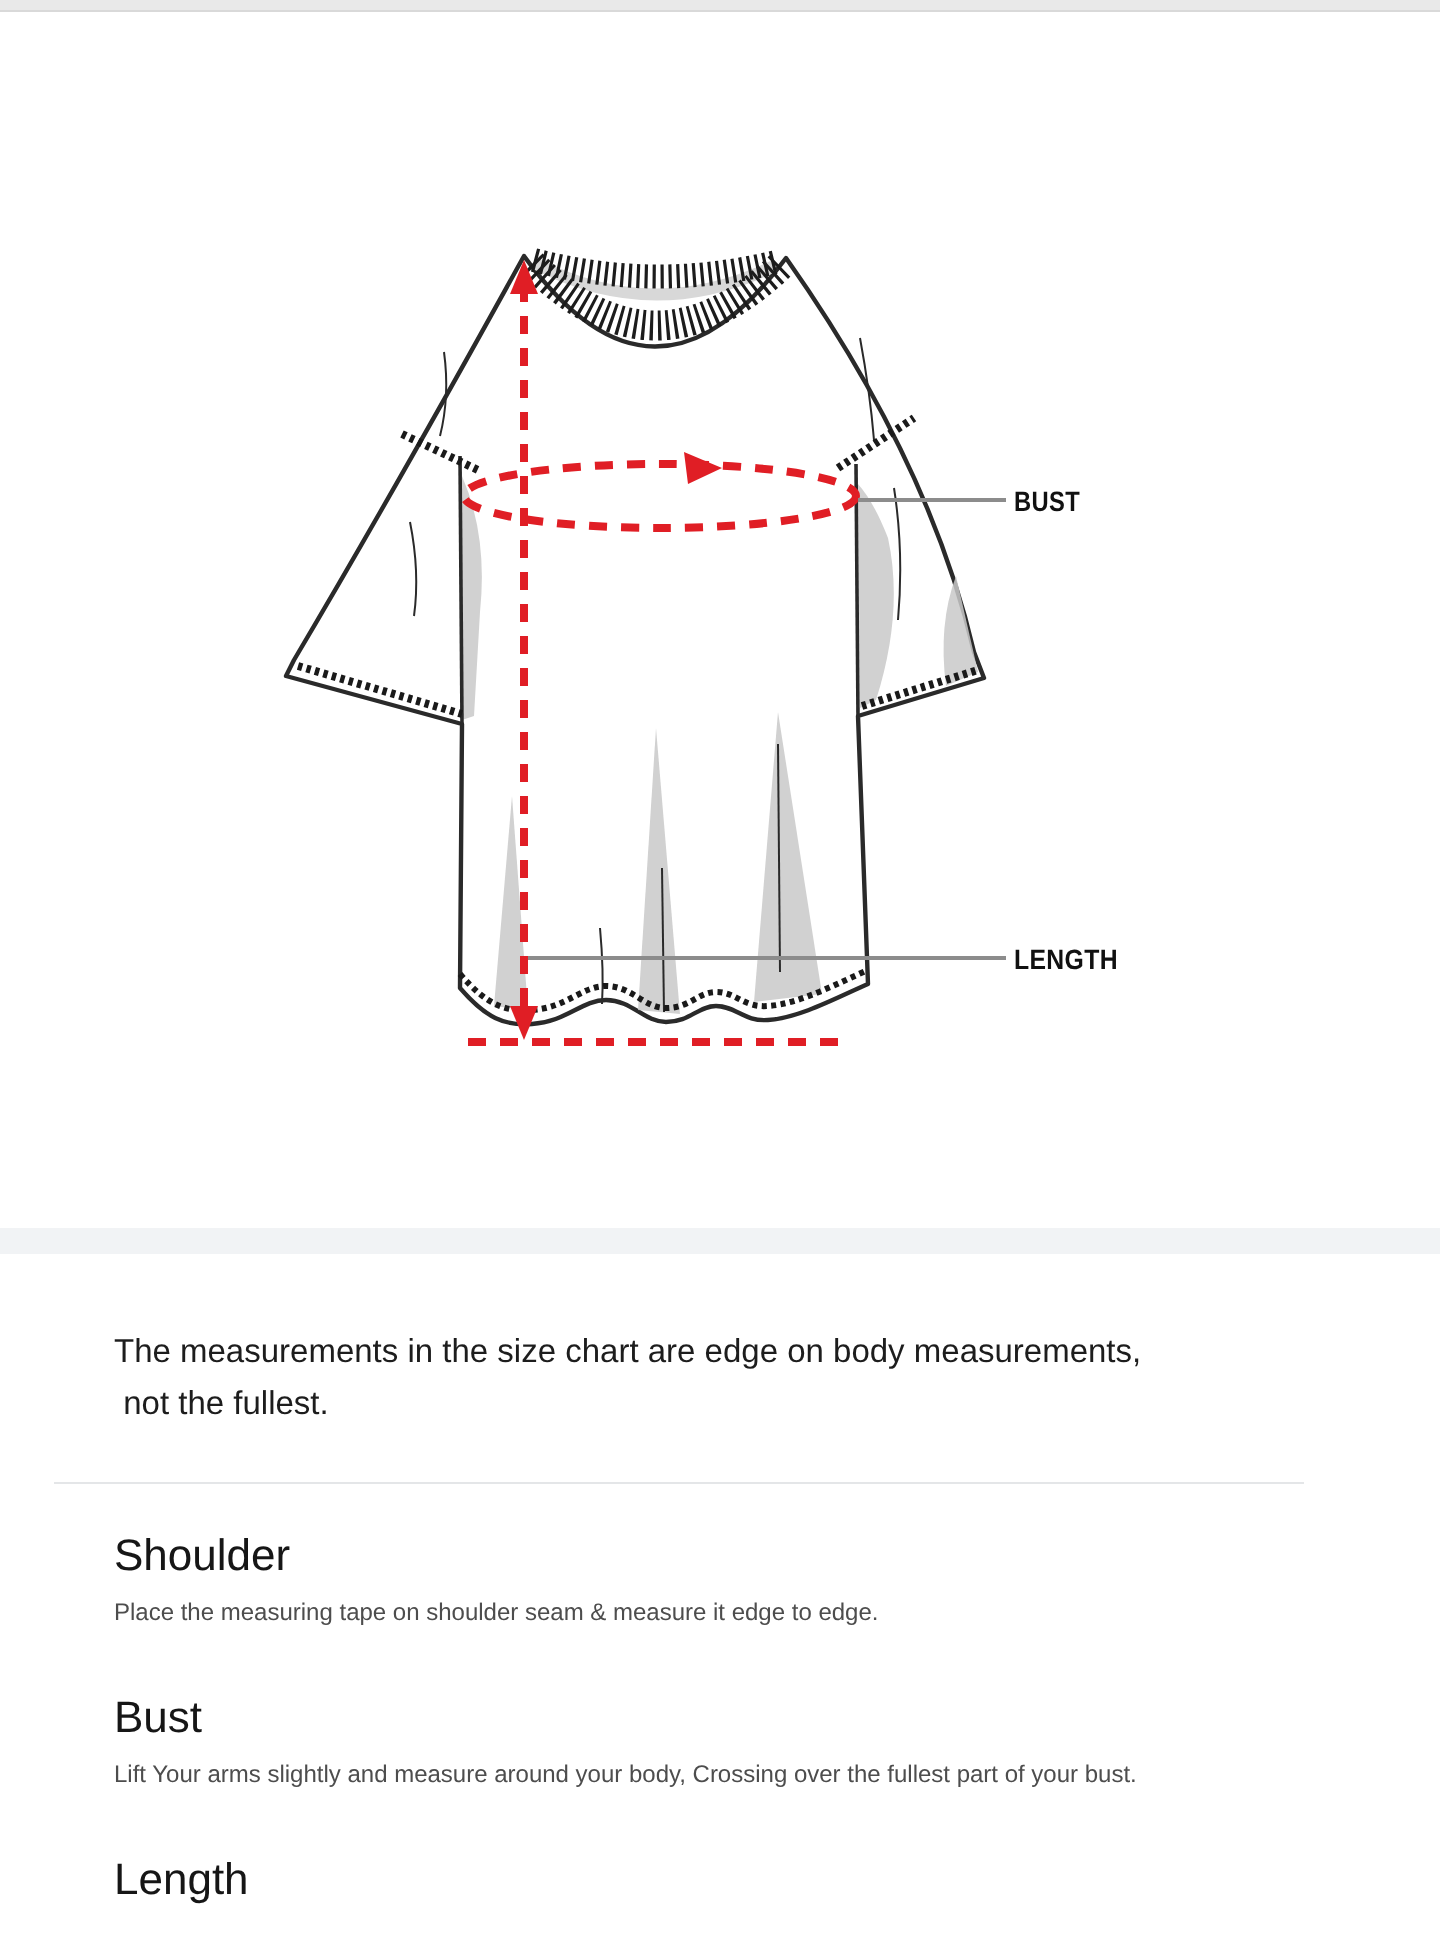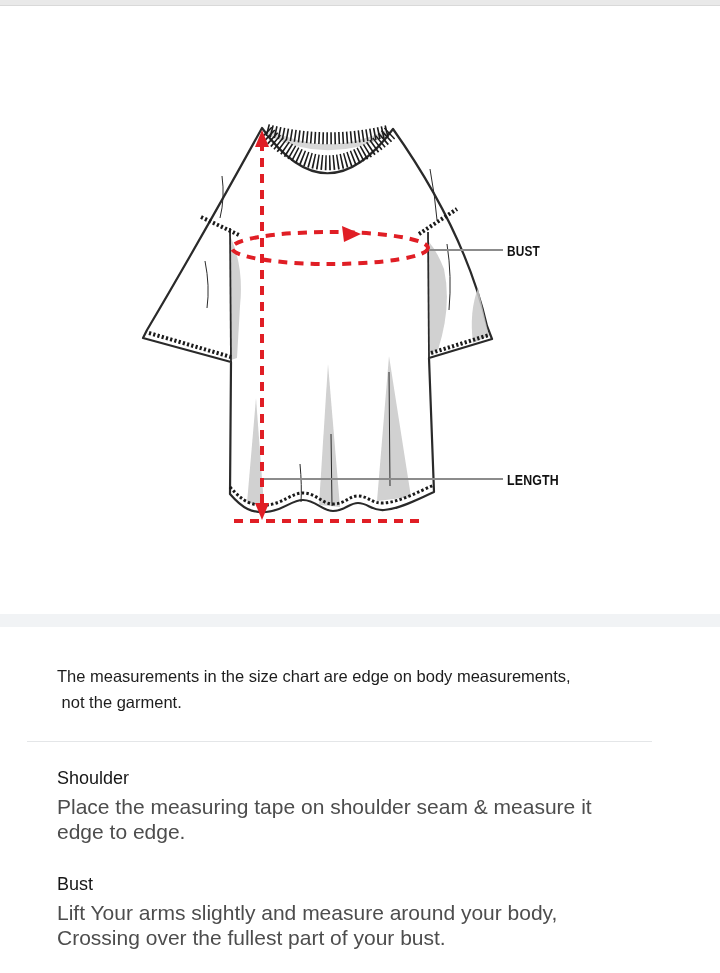--- a/index.html
+++ b/index.html
@@ -17,25 +17,25 @@
   .content{padding:0 60px 0 57px;}
   .intro{
     margin:36px 0 0 0;font-size:16.5px;line-height:26px;color:#1d1d1d;
   }
   .intro span{display:block;white-space:pre-wrap;}
   .rule{
     border:none;border-top:1px solid #e4e6e8;height:0;
     margin:26px 0 0 -30px;width:625px;
   }
   .section h3{
-    margin:25px 0 5px 0;font-size:18px;font-weight:400;color:#161616;line-height:22px;
+    margin:25px 0 5px 0;font-size:22px;font-weight:400;color:#161616;line-height:22px;
   }
   .section.gap-lg h3{margin-top:29px;}
   .section p{
-    margin:0;font-size:21px;line-height:25px;color:#4d4d4d;max-width:580px;
+    margin:0;font-size:12px;line-height:25px;color:#4d4d4d;max-width:580px;
   }
 </style>
 </head>
 <body>
 
 <div class="top-strip"></div>
 
 <div class="diagram">
   <svg width="720" height="608" viewBox="0 0 720 608">
 
@@ -98,21 +98,21 @@
       <text x="507" y="478.5" font-size="14" font-weight="700" letter-spacing="0.2" fill="#111111" textLength="52" lengthAdjust="spacingAndGlyphs">LENGTH</text>
     </g>
   </svg>
 </div>
 
 <div class="band-divider"></div>
 
 <div class="content">
   <p class="intro">
     <span>The measurements in the size chart are edge on body measurements,</span>
-    <span> not the garment.</span>
+    <span> not the fullest.</span>
   </p>
 
   <hr class="rule">
 
   <div class="section">
     <h3>Shoulder</h3>
     <p>Place the measuring tape on shoulder seam &amp; measure it edge to edge.</p>
   </div>
 
   <div class="section gap-lg">

